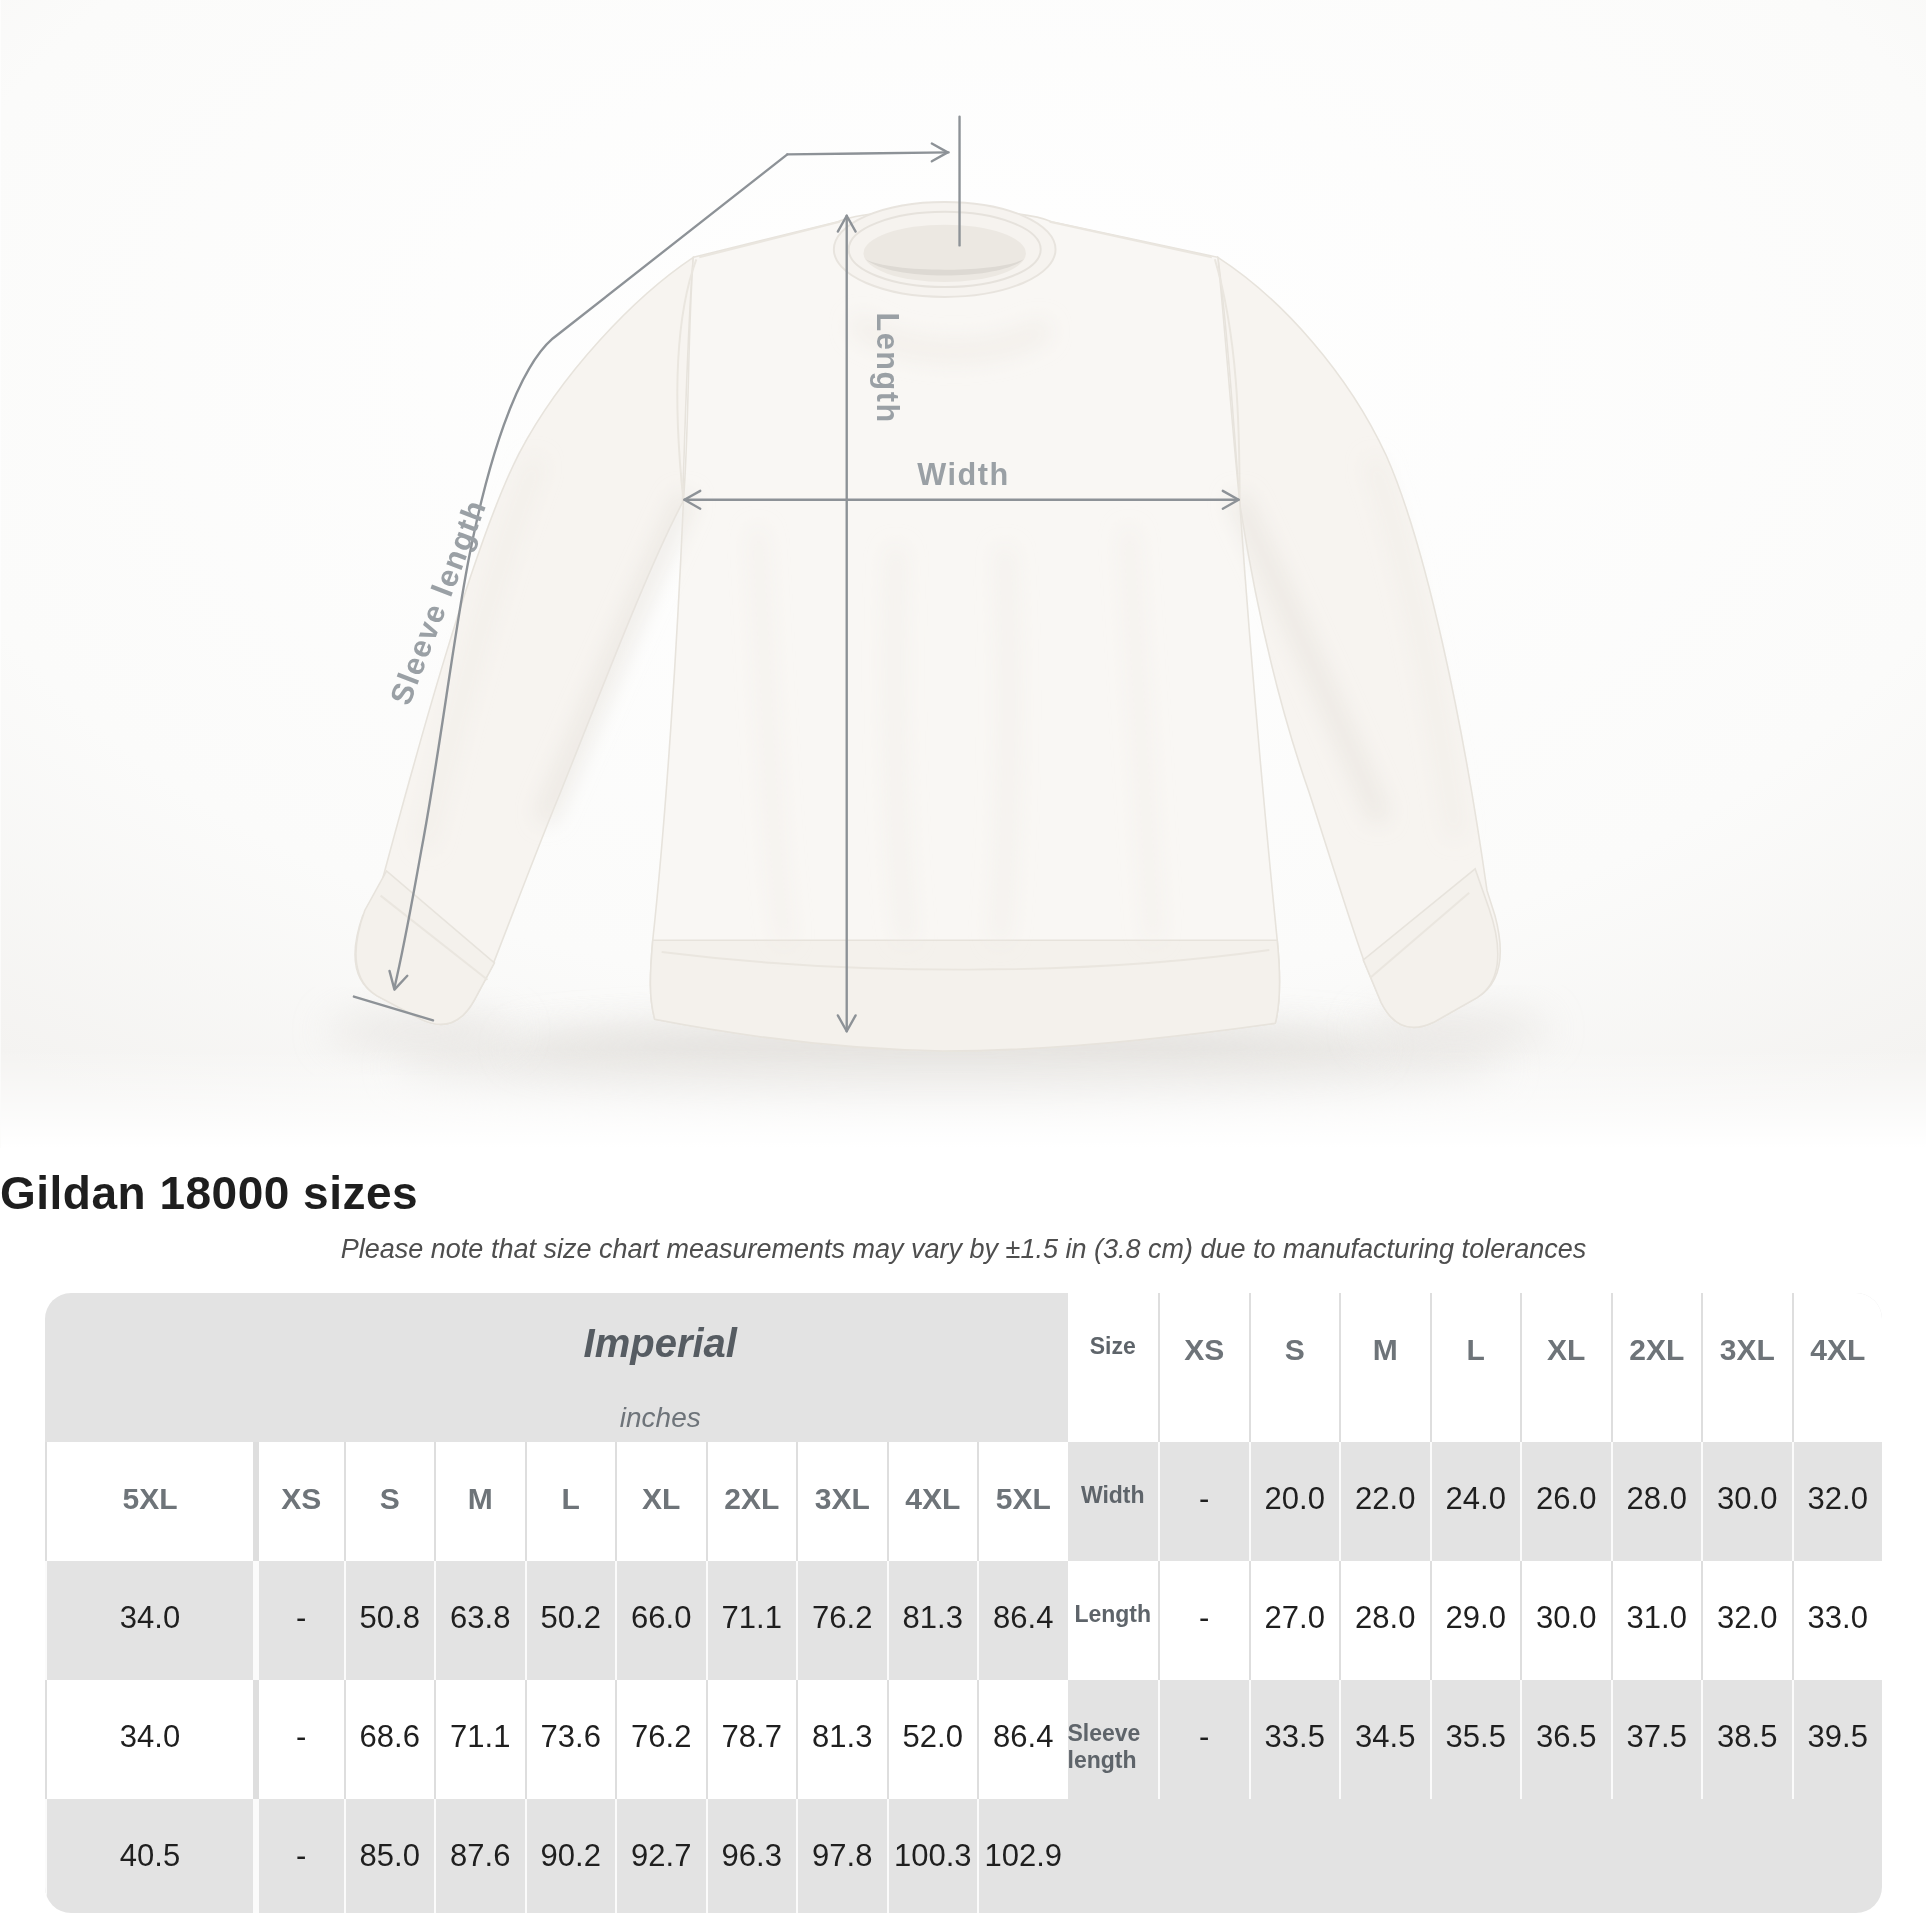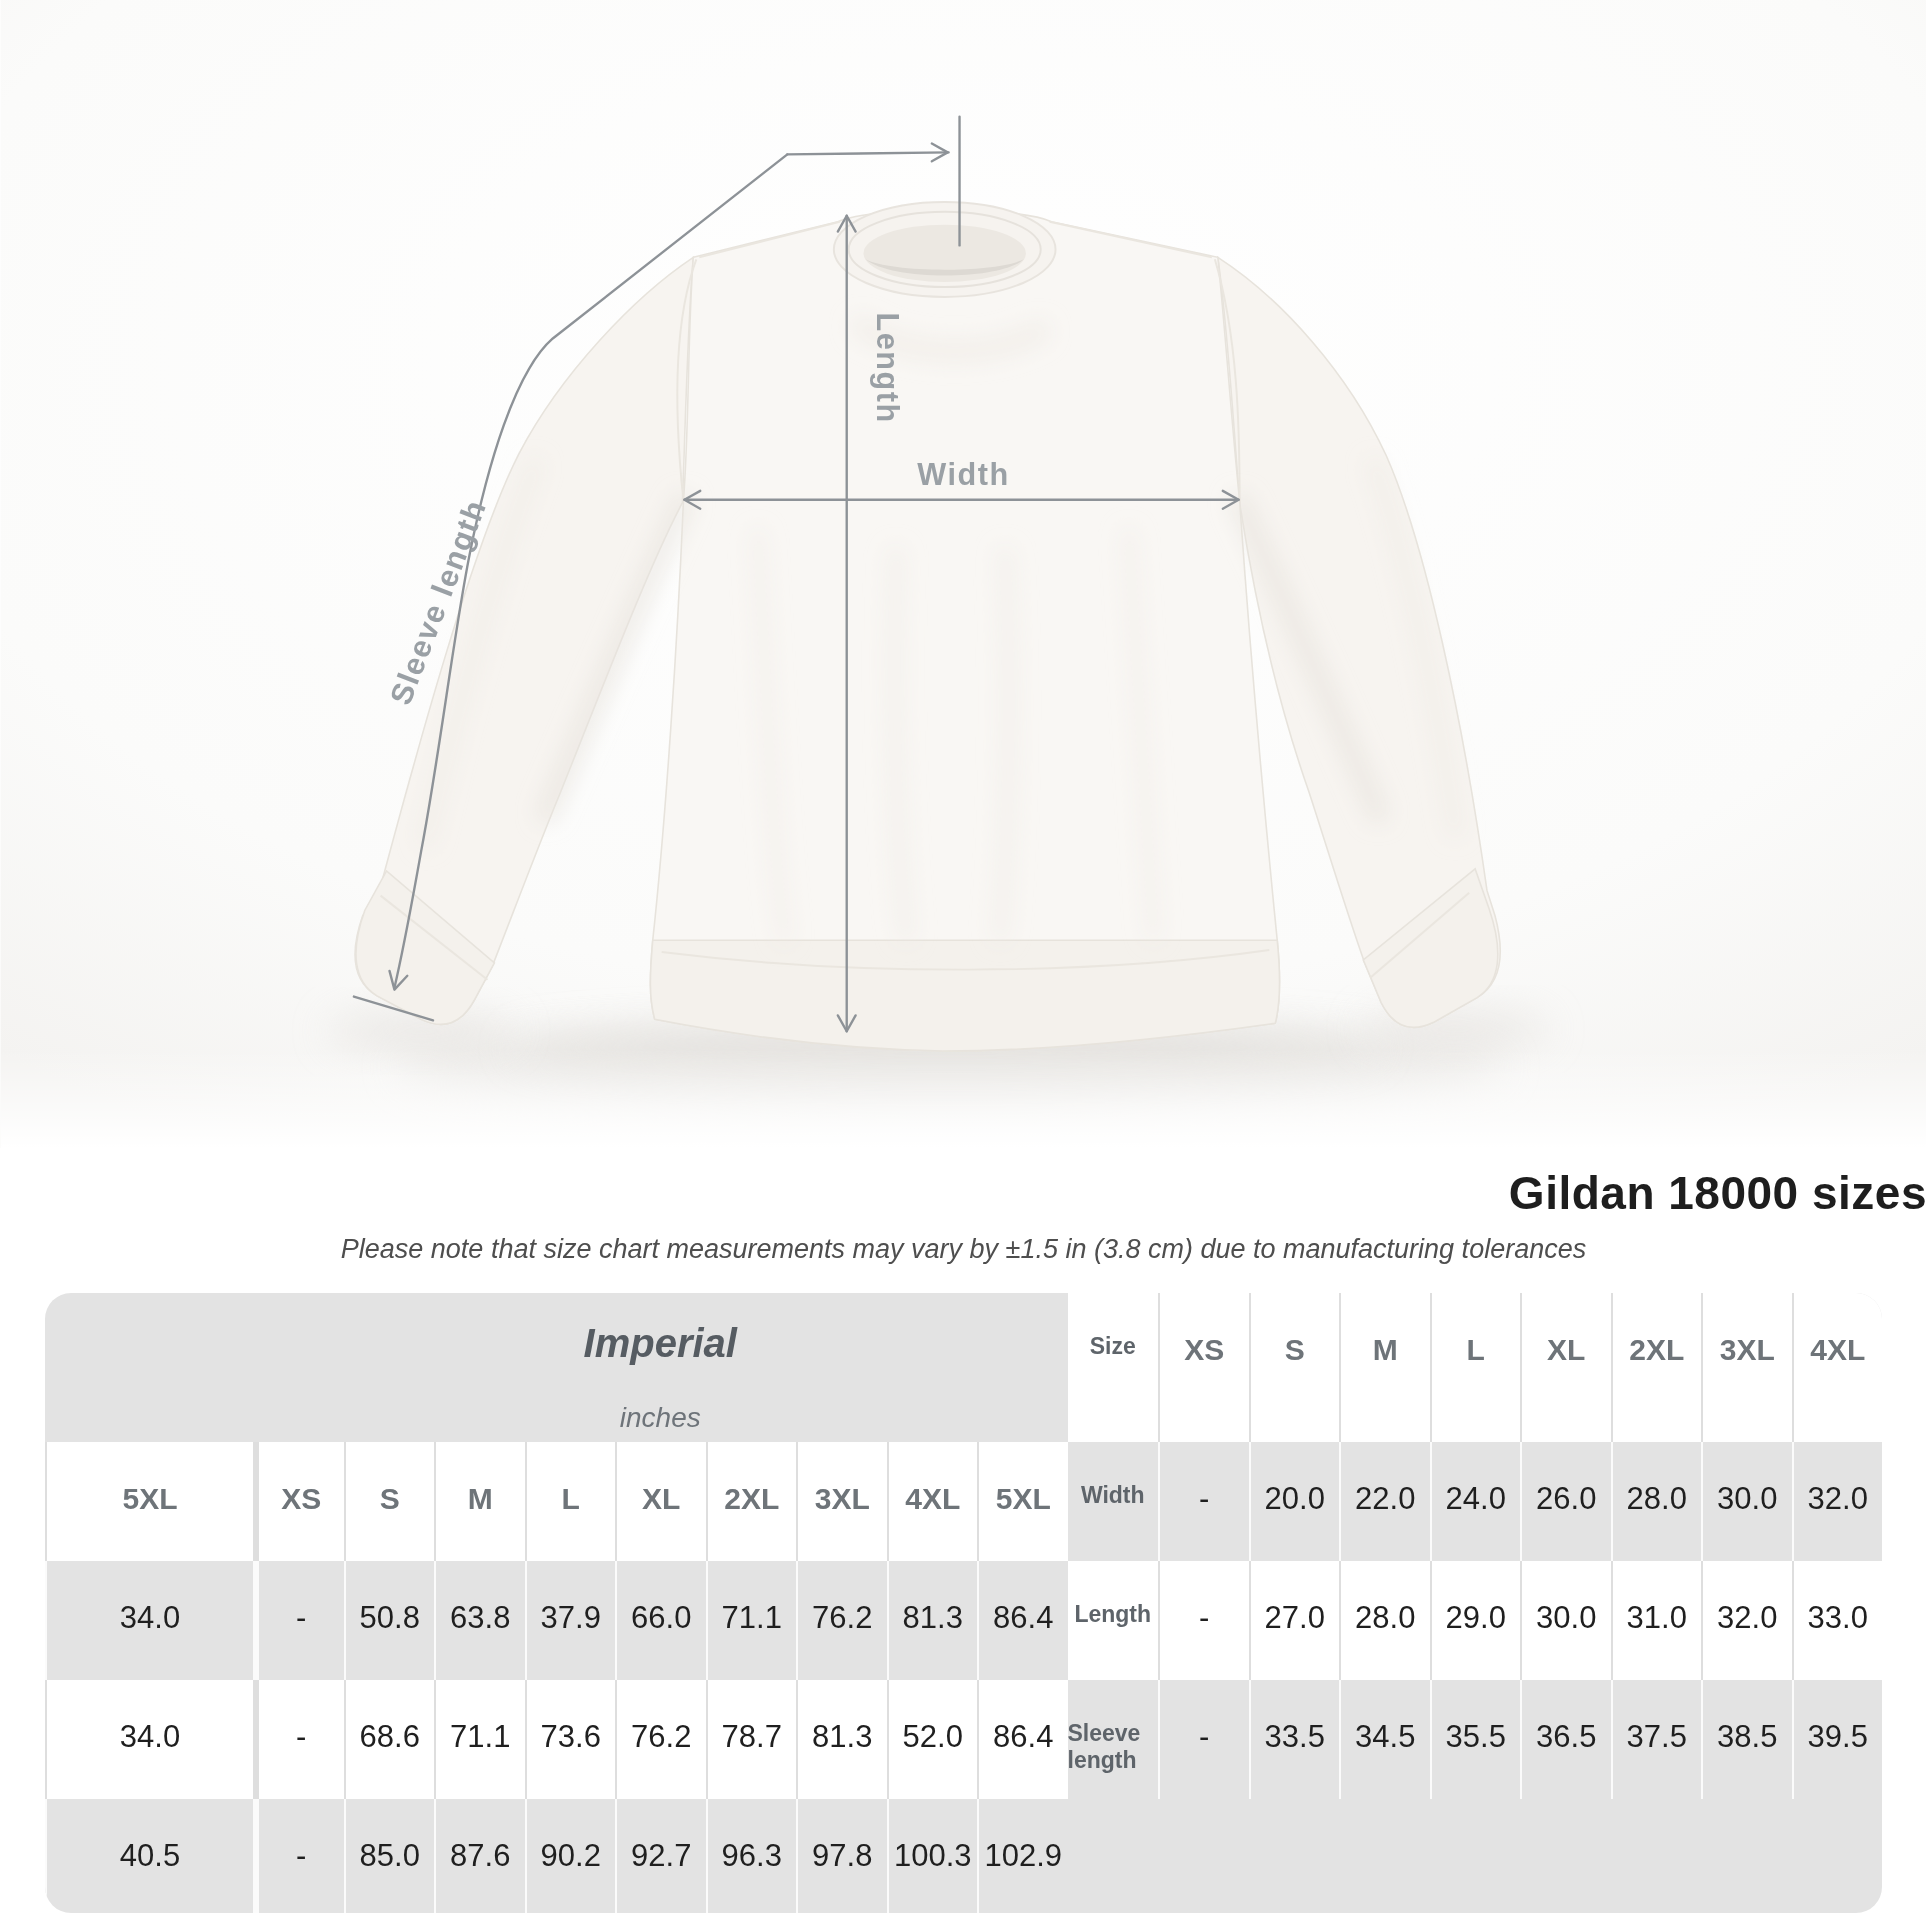--- a/index.html
+++ b/index.html
@@ -1,21 +1,21 @@
 <!DOCTYPE html>
 <html><head>
 <meta charset="utf-8">
 <style>
   html,body{margin:0;padding:0;background:#ffffff;}
   .stage{position:relative;width:1927px;height:1927px;background:#ffffff;overflow:hidden;
          font-family:"Liberation Sans", sans-serif;}
   
   .diagram{position:absolute;left:0;top:0;width:1927px;height:1148px;}
   
-  .title{position:absolute;left:0;top:1166px;width:100%;text-align:right;
+  .title{position:absolute;left:0;top:1166px;width:100%;text-align:left;
          font-size:46px;font-weight:700;color:#1e1e1e;letter-spacing:0.5px;}
   .subtitle{position:absolute;left:0;top:1234px;width:100%;text-align:center;
          font-size:27px;font-style:italic;color:#4e4e4e;}
   
   .size-table{position:absolute;left:45px;top:1293px;width:1837px;height:620px;
          background:#e3e3e3;border-radius:26px;overflow:hidden;}
   .size-grid{display:grid;width:100%;height:100%;
          grid-template-columns:208px repeat(18,1fr);
          grid-template-rows:149px 119px 119px 119px 1fr;}
   .band-corner{grid-column:1 / span 1;}
@@ -227,21 +227,21 @@
         <div class="cell row-gray val sep">22.0</div>
         <div class="cell row-gray val sep">24.0</div>
         <div class="cell row-gray val sep">26.0</div>
         <div class="cell row-gray val sep">28.0</div>
         <div class="cell row-gray val sep">30.0</div>
         <div class="cell row-gray val sep">32.0</div>
         <div class="cell row-gray val sep">34.0</div>
         <div class="cell row-gray val sep sep-big">-</div>
         <div class="cell row-gray val sep">50.8</div>
         <div class="cell row-gray val sep">63.8</div>
-        <div class="cell row-gray val sep">37.9</div>
+        <div class="cell row-gray val sep">50.2</div>
         <div class="cell row-gray val sep">66.0</div>
         <div class="cell row-gray val sep">71.1</div>
         <div class="cell row-gray val sep">76.2</div>
         <div class="cell row-gray val sep">81.3</div>
         <div class="cell row-gray val sep">86.4</div>
         <div class="cell row-white rlabel">Length</div>
         <div class="cell row-white val sep">-</div>
         <div class="cell row-white val sep">27.0</div>
         <div class="cell row-white val sep">28.0</div>
         <div class="cell row-white val sep">29.0</div>

